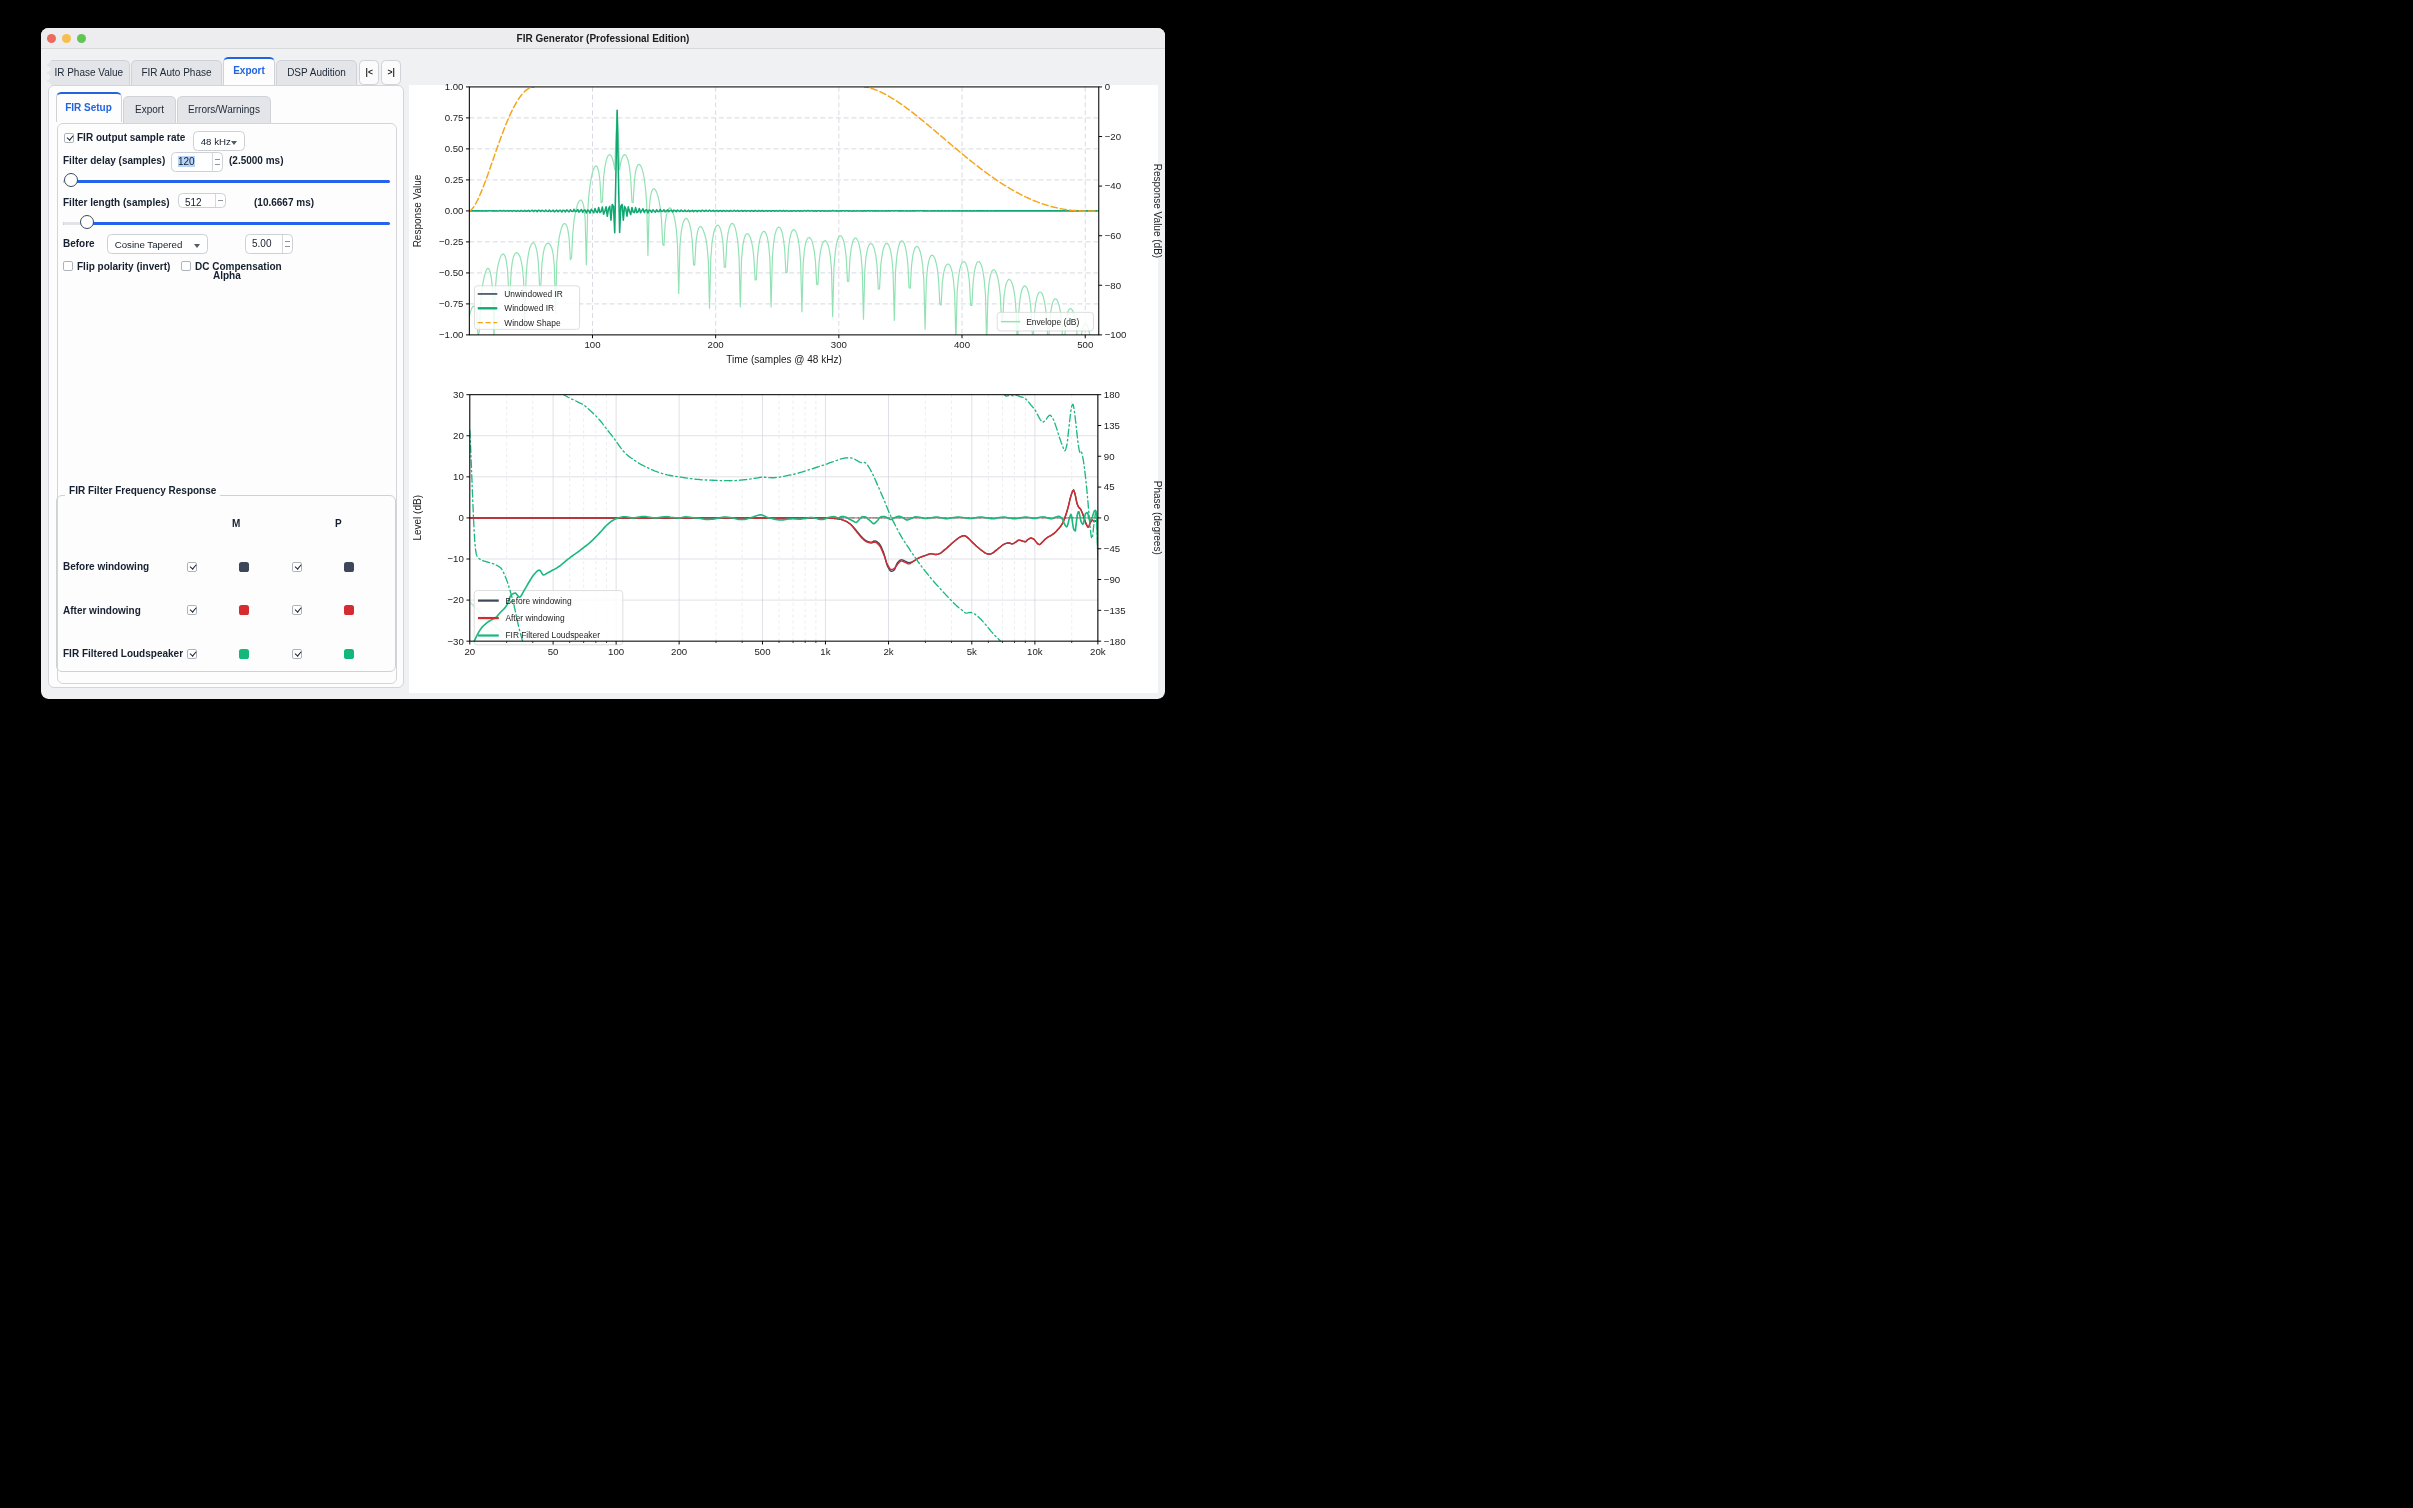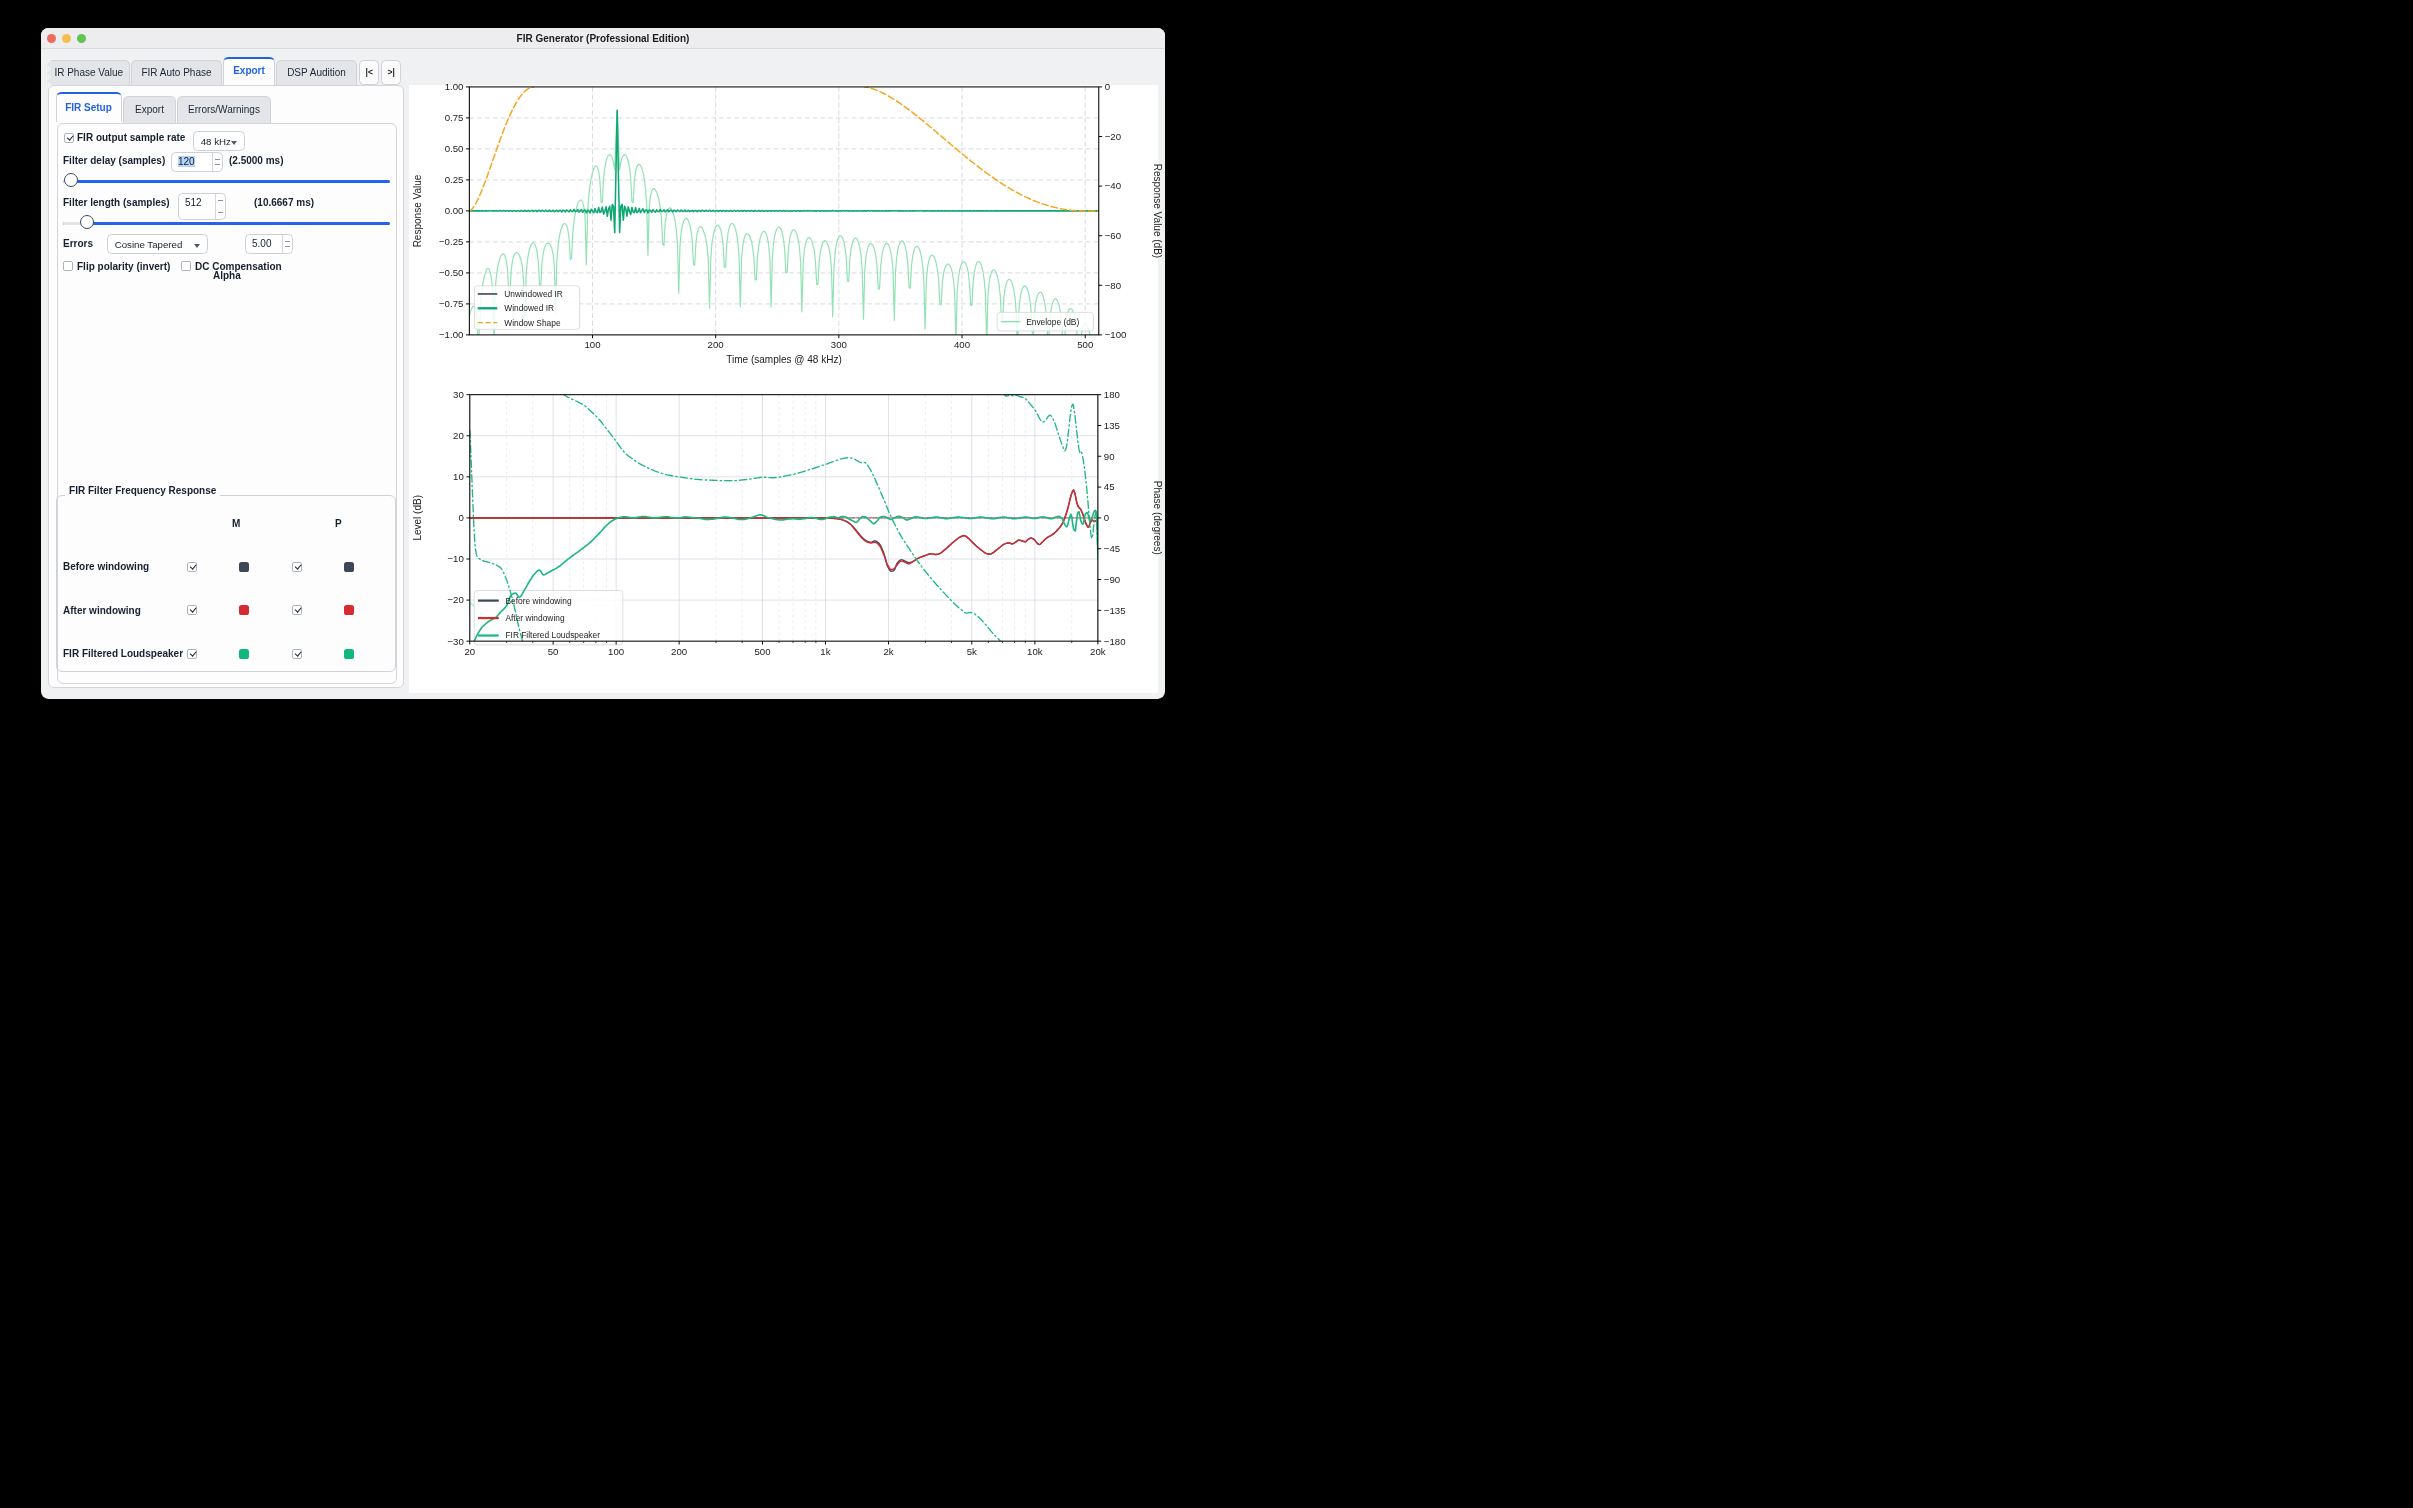--- a/index.html
+++ b/index.html
@@ -90,35 +90,35 @@
       </div>
     </div>
   <div class="lbl" style="left:188px; top:127px;">(2.5000 ms)</div>
   <div class="slider" style="left:22px; top:144px; width:327px;">
     <div class="track"></div>
       <div class="pre" style="width:6px;"></div>
       <div class="thumb" style="left:1px;"></div>
   </div>
 
   <div class="lbl" style="left:22px; top:169px;">Filter length (samples)</div>
-  <div class="spin" style="left:137px; top:165px; width:48px; height:27px;padding-left:20px;">
+  <div class="spin" style="left:137px; top:165px; width:48px; height:15px;padding-left:20px;">
       <span class="v">512</span>
       <div class="btns">
         <div class="u"></div>
         <div class="d"></div>
       </div>
     </div>
   <div class="lbl" style="left:191px; top:169px;padding-left:22px;">(10.6667 ms)</div>
   <div class="slider" style="left:22px; top:186px; width:327px;">
     <div class="track"></div>
       <div class="pre" style="width:18px;"></div>
       <div class="thumb" style="left:17px;"></div>
   </div>
 
-  <div class="lbl" style="left:22px; top:210px;">Errors</div>
+  <div class="lbl" style="left:22px; top:210px;">Before</div>
   <div class="combo" style="left:66px; top:206px; width:101px; height:19.7px;">
       <span>Cosine Tapered</span>
       <div class="arrow"></div>
     </div>
   <div class="lbl" style="left:172px; top:210px;margin-top:32px;">Alpha</div>
   <div class="spin" style="left:204px; top:206px; width:48px; height:19.7px;">
       <span class="v">5.00</span>
       <div class="btns">
         <div class="u"></div>
         <div class="d"></div>

